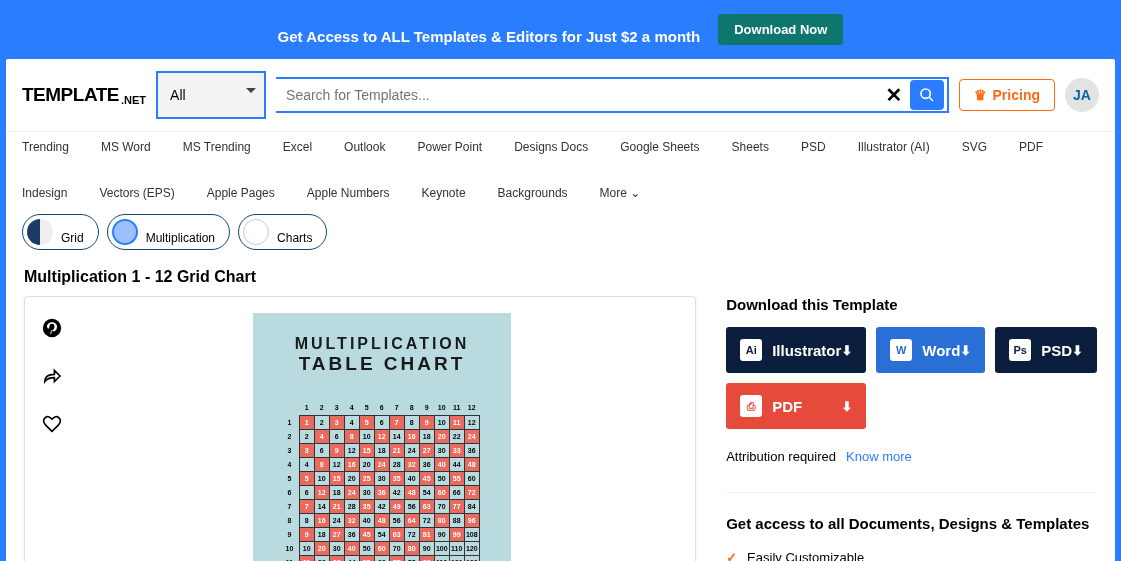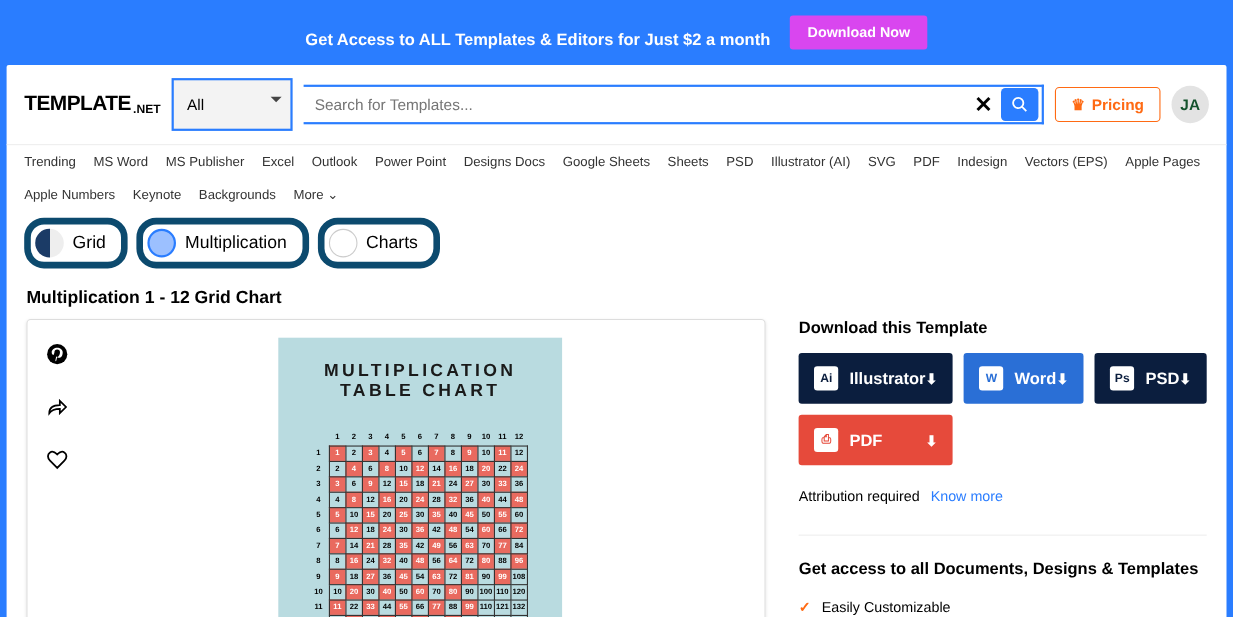--- a/index.html
+++ b/index.html
@@ -1,48 +1,48 @@
 <!DOCTYPE html>
 <html><head>
 <meta charset="utf-8">
 <style>
   *{box-sizing:border-box;margin:0;padding:0;font-family:Arial,Helvetica,sans-serif}
   body{background:#2a7dff;padding:0 6px 6px}
   .promo{display:flex;align-items:flex-end;justify-content:center;gap:18px;padding:14px 10px;color:#fff;font-weight:700;font-size:15px}
-  .promo .btn{background:#d946ef;color:#fff;border-radius:3px;padding:8px 16px;font-weight:700;font-size:13px;cursor:pointer}
+  .promo .btn{background:#0f766e;color:#fff;border-radius:3px;padding:8px 16px;font-weight:700;font-size:13px;cursor:pointer}
   .shell{background:#fff;border-radius:2px;min-height:500px;padding-bottom:10px;position:relative}
   .topbar{display:flex;align-items:center;padding:12px 16px;gap:10px;border-bottom:1px solid #eee}
   .logo{font-weight:700;font-size:19px;letter-spacing:-0.5px;display:flex;align-items:flex-end;gap:2px}
   .logo .net{font-weight:700;font-size:11px;letter-spacing:0}
   .sel{border:2px solid #2a7dff;height:48px;display:flex;align-items:center;padding:0 28px 0 12px;font-size:14px;background:#f3f3f3;position:relative;cursor:pointer;min-width:110px}
   .sel:after{content:"";position:absolute;right:8px;top:15px;border:5px solid transparent;border-top-color:#444}
   .search{flex:1;display:flex;align-items:center;border:2px solid #2a7dff;height:36px;border-left:none}
   .search input{flex:1;border:none;outline:none;padding:0 10px;font-size:14px;color:#555;background:transparent}
   .clear{width:26px;text-align:center;font-size:20px;font-weight:700;cursor:pointer}
   .sbtn{width:34px;height:30px;margin:0 3px;background:#2a7dff;border-radius:4px;display:flex;align-items:center;justify-content:center;cursor:pointer}
   .sbtn svg{width:16px;height:16px;fill:none;stroke:#fff;stroke-width:2.5}
   .pricing{margin-left:auto;border:1px solid #ff6a13;color:#ff6a13;border-radius:4px;padding:7px 14px;font-weight:700;font-size:14px;display:flex;align-items:center;gap:6px;cursor:pointer}
-  .avatar{width:34px;height:34px;border-radius:50%;background:#e3e3e3;display:flex;align-items:center;justify-content:center;font-weight:700;color:#14532d;font-size:14px}
-  .tabs{display:flex;gap:16px;padding:8px 16px;font-size:12px;color:#333;flex-wrap:wrap}
+  .avatar{width:34px;height:34px;border-radius:50%;background:#e3e3e3;display:flex;align-items:center;justify-content:center;font-weight:700;color:#0369a1;font-size:14px}
+  .tabs{display:flex;gap:32px;padding:8px 16px;font-size:12px;color:#333;flex-wrap:wrap}
   .tabs span{cursor:pointer;white-space:nowrap}
   .chips{display:flex;gap:8px;padding:6px 16px 16px;flex-wrap:wrap}
-  .chip{border:6px solid #0c4a6e;border-radius:18px;padding:4px 14px 4px 4px;display:flex;align-items:center;gap:8px;font-size:16px;cursor:pointer}
+  .chip{border:1px solid #0c4a6e;border-radius:18px;padding:4px 14px 4px 4px;display:flex;align-items:flex-end;gap:8px;font-size:12px;cursor:pointer}
   .chip .thumb{width:26px;height:26px;border-radius:50%;background:#2a7dff}
   .chip:nth-child(1) .thumb{background:linear-gradient(90deg,#1b3b66 50%,#eee 50%)}
   .chip:nth-child(2) .thumb{background:#9cc0ff;border:2px solid #2a7dff}
   .chip:nth-child(3) .thumb{background:#fff;border:1px solid #ccc}
   .chip:nth-child(4) .thumb{background:#8a5a20}
   .title{padding:2px 18px 10px;font-weight:700;font-size:16px}
   .main{display:flex;gap:30px;padding:0 18px}
   .left{flex:1;border:1px solid #ddd;border-radius:4px;box-shadow:0 1px 3px rgba(0,0,0,.1);padding:16px;display:flex;gap:20px;min-height:340px}
   .acts{display:flex;flex-direction:column;gap:26px;padding-top:4px}
   .acts span{width:22px;height:22px;display:flex;align-items:center;justify-content:center;cursor:pointer}
   .preview{background:#b9dbe0;flex:0 0 258px;margin-left:170px;padding:22px 12px;display:flex;flex-direction:column;align-items:center}
   .ptitle{font-weight:700;letter-spacing:3px;font-size:16px;text-align:center;color:#1a1a1a}
-  .ptitle2{font-weight:700;letter-spacing:3px;font-size:16px;text-align:center;color:#1a1a1a;margin-bottom:26px}
+  .ptitle2{font-weight:700;letter-spacing:3px;font-size:19px;text-align:center;color:#1a1a1a;margin-bottom:26px}
   .grid{border-collapse:collapse;font-size:7px}
   .grid td,.grid th{border:1px solid #333;width:15px;height:14px;text-align:center;font-size:7px;font-weight:700;padding:0}
   .grid th{border:none;font-weight:700}
   .grid .lh{border:none;padding-right:4px}
   .r{background:#e96a5f;color:#fff}
   .right{flex:0 0 330px}
   .dtitle{font-weight:700;font-size:15px;margin-bottom:14px}
   .dlbtns{display:grid;grid-template-columns:1fr 1fr 1fr;gap:10px;margin-bottom:16px}
   .dlb{display:flex;align-items:center;justify-content:space-between;padding:12px 14px;border-radius:3px;color:#fff;font-weight:700;font-size:15px;cursor:pointer}
   .dlb .l{display:flex;align-items:center;gap:10px}
@@ -89,21 +89,21 @@
     <div class="pricing">
       <span style="color:#ff6a13">♛</span>
       <span>Pricing</span>
     </div>
     <div class="avatar">JA</div>
   </div>
 
   <div class="tabs" id="tabs">
       <span>Trending</span>
       <span>MS Word</span>
-      <span>MS Publisher</span>
+      <span>MS Trending</span>
       <span>Excel</span>
       <span>Outlook</span>
       <span>Power Point</span>
       <span>Designs Docs</span>
       <span>Google Sheets</span>
       <span>Sheets</span>
       <span>PSD</span>
       <span>Illustrator (AI)</span>
       <span>SVG</span>
       <span>PDF</span>

